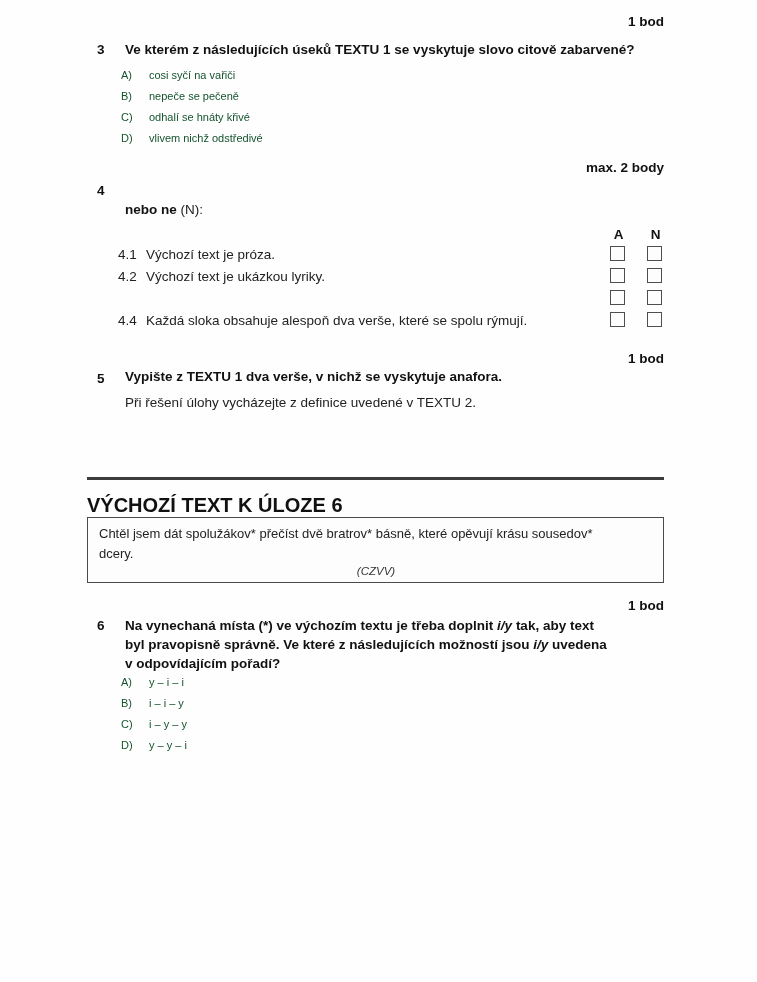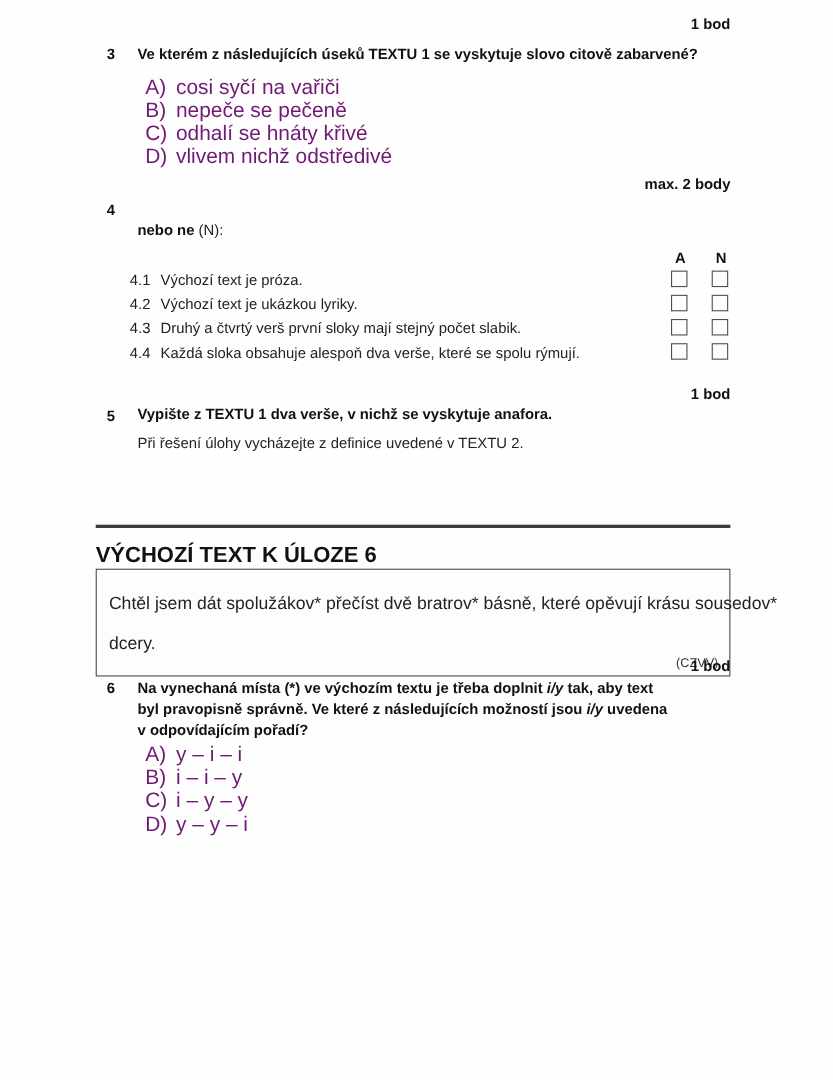--- a/index.html
+++ b/index.html
@@ -9,39 +9,39 @@
   }
   .content { position:absolute; left:87px; top:0; width:577px; height:982px; }
 
   .points { position:absolute; right:0; font-weight:bold; font-size:13.5px; color:#111; white-space:nowrap; }
 
   .qnum { position:absolute; left:10px; font-size:13.5px; font-weight:bold; color:#111; }
   .qline { position:absolute; left:38px; white-space:nowrap; font-size:13.5px; font-weight:bold; color:#111; }
   .qline .reg { font-weight:normal; color:#1d1d1d; }
   .ital { font-style:italic; }
 
-  .opt { position:absolute; left:45px; font-size:19px; white-space:nowrap; color:#701a75; }
+  .opt { position:absolute; left:34px; font-size:11px; white-space:nowrap; color:#14532d; }
   .opt .letter { display:inline-block; width:28px; }
 
   .stmt { position:absolute; left:8px; font-size:13.5px; white-space:nowrap; color:#222;margin-left:23px; }
   .stmt .sid { display:inline-block; width:28px; }
 
   .anhdr { position:absolute; width:17px; text-align:center; font-size:13.5px; font-weight:bold; color:#111; }
   .cb { position:absolute; width:13px; height:13px; border:1.7px solid #4e4e4e; background:#fdfdfd; }
 
   .note { position:absolute; left:38px; font-size:13.5px; color:#222; white-space:nowrap; }
 
   .rule { position:absolute; left:0; width:577px; height:2.5px; background:#3c3c3c; }
 
   .sechead { position:absolute; left:0; font-size:20px; font-weight:bold; color:#111; white-space:nowrap; }
 
   .srcbox { position:absolute; left:0; width:577px; border:1.5px solid #4a4a4a; box-sizing:border-box;
             padding:6px 10px 3px 11px; background:#fdfdfd; }
-  .srcline { font-size:16px; line-height:20px; color:#222; white-space:nowrap;margin-top:16px; }
-  .attr { text-align:right; font-size:11.5px; line-height:15px; color:#333; }
+  .srcline { font-size:13px; line-height:20px; color:#222; white-space:nowrap; }
+  .attr { text-align:center; font-style:italic; font-size:11.5px; line-height:15px; color:#333; }
 </style>
 </head>
 <body>
 
 <div class="page">
   <div class="content">
 
     <div class="points" style="top:14px">1 bod</div>
     <div class="qnum" style="top:42px">3</div>
     <div class="qline" style="top:42px">Ve kterém z následujících úseků TEXTU 1 se vyskytuje slovo citově zabarvené?</div>
@@ -73,23 +73,20 @@
     </div>
     <div class="cb" style="top:246px; left:523px"></div>
     <div class="cb" style="top:246px; left:560px"></div>
 
     <div class="stmt" style="top:269px">
       <span class="sid">4.2</span><span>Výchozí text je ukázkou lyriky.</span>
     </div>
     <div class="cb" style="top:268px; left:523px"></div>
     <div class="cb" style="top:268px; left:560px"></div>
 
-    <div class="stmt" style="top:291px">
-      <span class="sid">4.3</span><span>Druhý a čtvrtý verš první sloky mají stejný počet slabik.</span>
-    </div>
     <div class="cb" style="top:290px; left:523px"></div>
     <div class="cb" style="top:290px; left:560px"></div>
 
     <div class="stmt" style="top:313px">
       <span class="sid">4.4</span><span>Každá sloka obsahuje alespoň dva verše, které se spolu rýmují.</span>
     </div>
     <div class="cb" style="top:312px; left:523px"></div>
     <div class="cb" style="top:312px; left:560px"></div>
 
     <div class="points" style="top:351px">1 bod</div>

